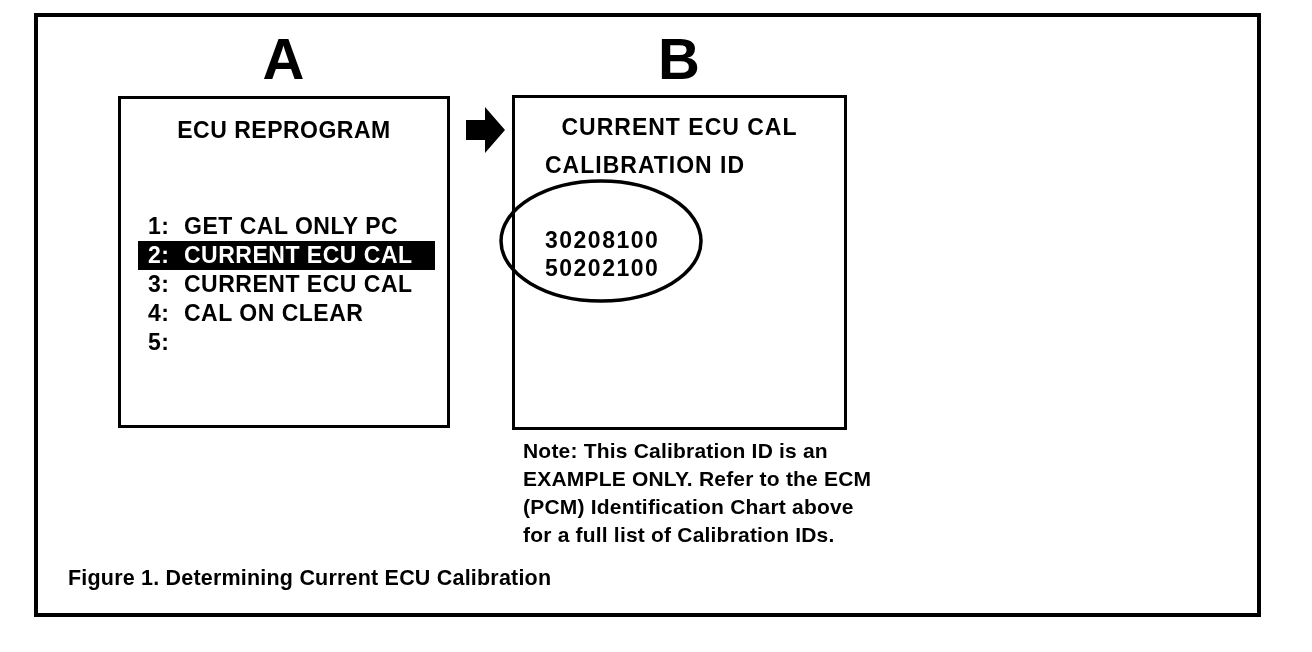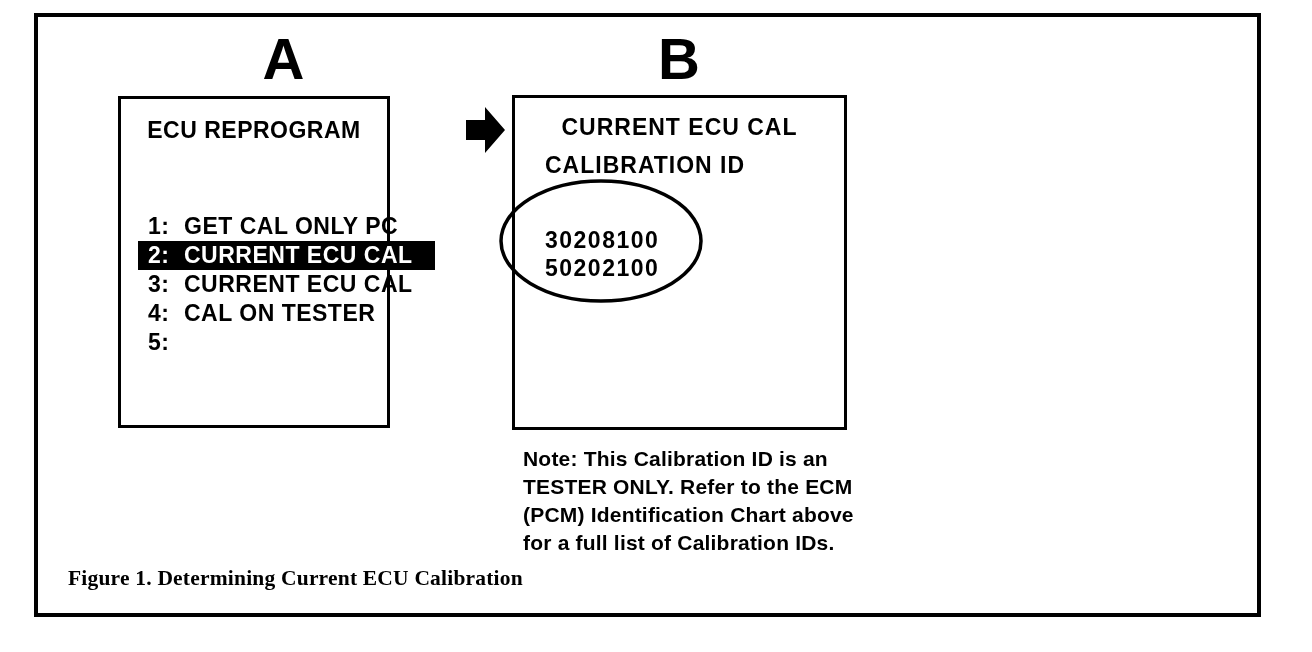--- a/index.html
+++ b/index.html
@@ -17,21 +17,21 @@
   .panel-label {
     position:absolute; top:30px; font-size:58px; line-height:58px;
     text-align:center; letter-spacing:1px;
   }
   .label-a { left:118px; width:332px; }
   .label-b { left:512px; width:335px; }
   .screen {
     position:absolute; border:3px solid var(--ink); box-sizing:border-box;
     background:var(--paper);
   }
-  .screen-a { left:118px; top:96px;  width:272px; height:332px; }
+  .screen-a { left:118px; top:96px;  width:332px; height:332px; }
   .screen-b { left:512px; top:95px;  width:335px; height:335px; }
   .screen-a-title {
     position:absolute; left:0; right:0; top:18px; text-align:center;
     font-size:23px; line-height:26px; letter-spacing:0.5px;
   }
   .menu { position:absolute; left:17px; top:113px; width:297px; }
   .menu-row {
     height:29px; line-height:29px; padding-left:10px; font-size:23px;
     letter-spacing:0.5px; white-space:nowrap; display:flex; box-sizing:border-box;
   }
@@ -47,26 +47,24 @@
     letter-spacing:1px;
   }
   .cal-ids {
     position:absolute; left:30px; top:128px; font-size:23px; line-height:28px;
     letter-spacing:1.5px;
   }
   .ellipse-svg { position:absolute; left:-19px; top:78px; overflow:visible; }
   .note {
     position:absolute; left:523px; top:437px; font-size:21px; line-height:28px;
     letter-spacing:0.2px;
-    margin-top:8px;
   }
   .caption {
     position:absolute; left:68px; top:565px; font-size:21.5px; line-height:26px;
     letter-spacing:0.2px;
-    font-family:Liberation Serif, serif;
   }
 </style>
 </head>
 <body>
 
 <div class="page">
   <div class="frame"></div>
 
   <div class="panel-label label-a">A</div>
   <div class="panel-label label-b">B</div>
@@ -83,21 +81,21 @@
       <div class="menu-row selected">
         <span class="mi-prefix">2:</span>
           <span class="mi-text">CURRENT ECU CAL</span>
       </div>
       <div class="menu-row">
         <span class="mi-prefix">3:</span>
           <span class="mi-text">CURRENT ECU CAL</span>
       </div>
       <div class="menu-row">
         <span class="mi-prefix">4:</span>
-          <span class="mi-text">CAL ON TESTER</span>
+          <span class="mi-text">CAL ON CLEAR</span>
       </div>
       <div class="menu-row">
         <span class="mi-prefix">5:</span>
       </div>
     </div>
   </div>
 
   <svg class="arrow-svg" width="40" height="47" viewBox="0 0 40 47">
     <polygon points="0,13 19,13 19,0 39,23 19,46 19,33 0,33" fill="#000000"></polygon>
   </svg>
@@ -109,19 +107,19 @@
       <div>30208100</div>
       <div>50202100</div>
     </div>
     <svg class="ellipse-svg" width="210" height="130" viewBox="0 0 210 130">
       <ellipse cx="105" cy="65" rx="100" ry="60" fill="none" stroke="#000000" stroke-width="3.5"></ellipse>
     </svg>
   </div>
 
   <div class="note">
     <div>Note: This Calibration ID is an</div>
-    <div>TESTER ONLY. Refer to the ECM</div>
+    <div>EXAMPLE ONLY. Refer to the ECM</div>
     <div>(PCM) Identification Chart above</div>
     <div>for a full list of Calibration IDs.</div>
   </div>
 
   <div class="caption">Figure 1. Determining Current ECU Calibration</div>
 </div>
 
 </body></html>

